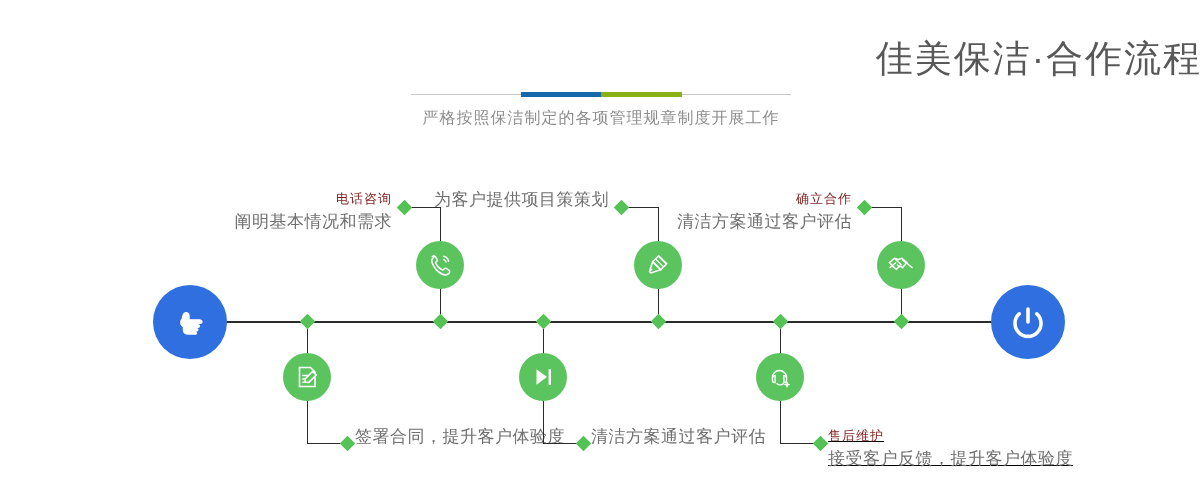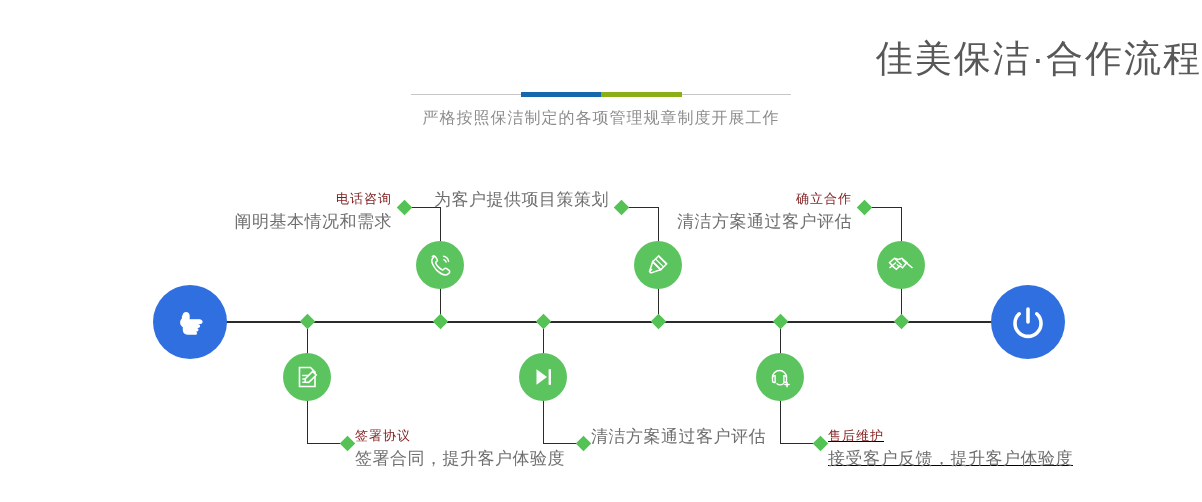--- a/index.html
+++ b/index.html
@@ -224,21 +224,20 @@
         <path d="M9.8 12.5h8.4M9.8 16h8.4M9.8 19.2h5.5" stroke="#ffffff" stroke-width="1.5" stroke-linecap="round"></path>
         <path d="M19.6 8.4l3.6 3.6-7.4 7.4-3.6-0.1 0.1-3.5z" fill="#5cc45f" stroke="#ffffff" stroke-width="1.6"></path>
       </svg>
     </span>
   </div>
   <div class="vline" style="left:307px; top:322px; height:121px;"></div>
   <div class="hline" style="left:307px; top:443px; width:40px;"></div>
   <div class="diamond" style="left:302px; top:316px;"></div>
   <div class="diamond" style="left:342px; top:438px;"></div>
   <div class="label-block align-left" style="left:355px; top:425px;">
-    <div class="lbl-title">签署协议</div>
     <div class="lbl-desc">签署合同，提升客户体验度</div>
   </div>
 
   <div class="node" style="left:634px; top:241px;">
     <span>
       <svg width="28" height="28" viewBox="0 0 28 28">
         <path d="M5.5 20.5l3.2-9.8 8 8-9.8 3.2z" fill="none" stroke="#ffffff" stroke-width="1.5"></path>
         <path d="M8.7 10.7l6-6 8 8-6 6z" fill="none" stroke="#ffffff" stroke-width="1.5"></path>
         <path d="M11.5 7.9l8 8M14.3 5.1l8 8" stroke="#ffffff" stroke-width="1.3"></path>
         <path d="M5.5 20.5l2.6-2.6" stroke="#ffffff" stroke-width="1.4"></path>

